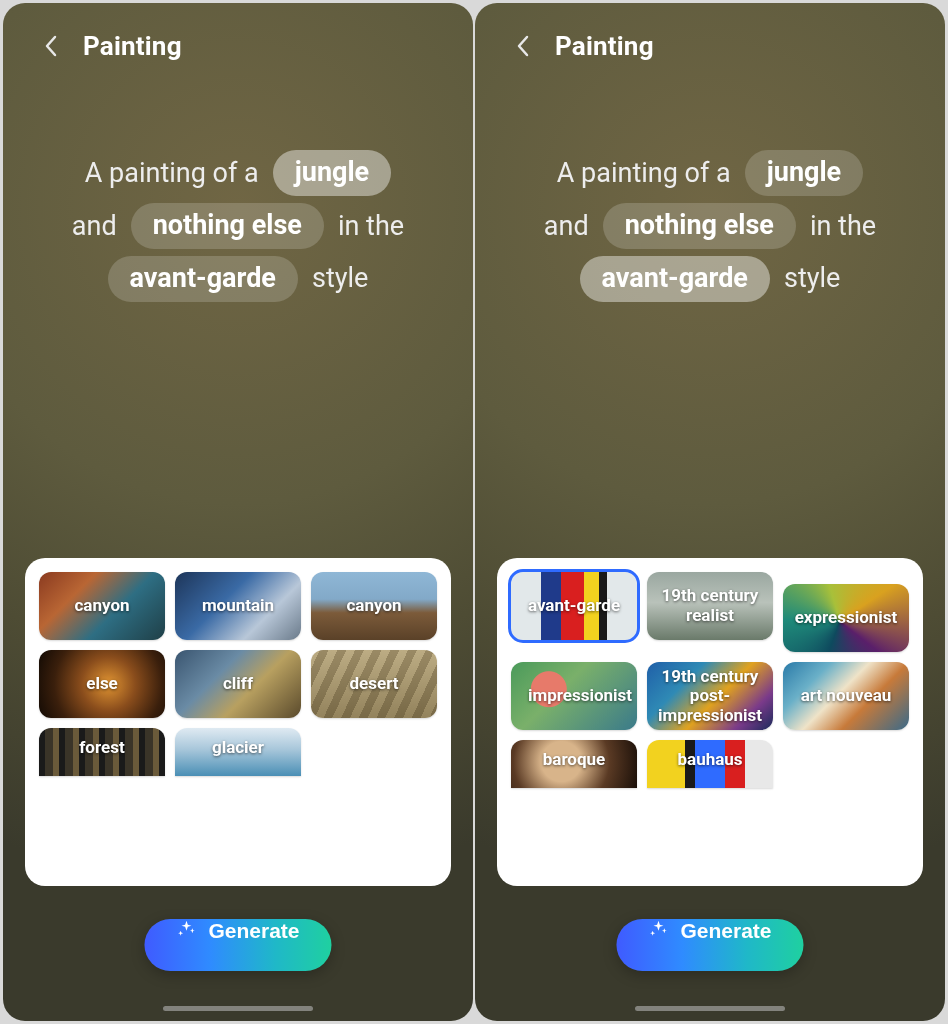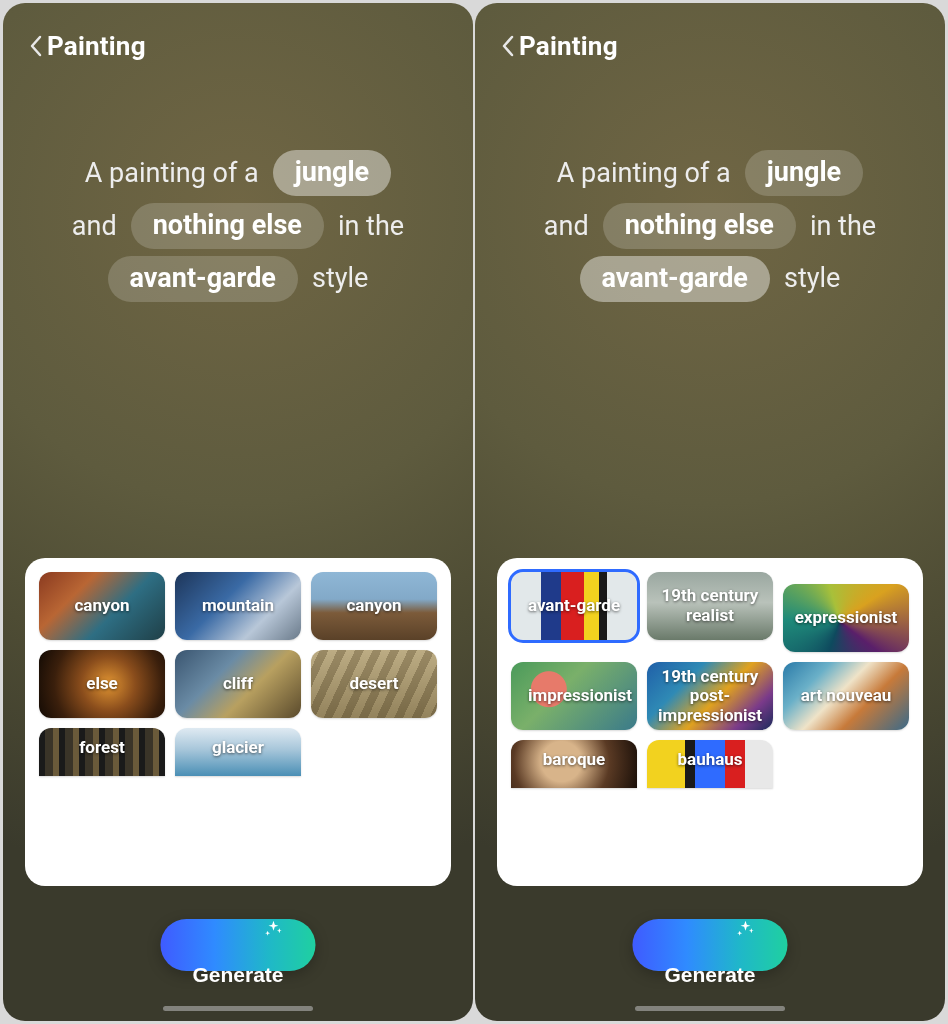--- a/index.html
+++ b/index.html
@@ -18,22 +18,22 @@
     background: radial-gradient(circle at 50% 20%, #706644 0%, #5e5b3e 35%, #4e4c34 55%, #3a3a2c 80%);
     position: relative;
     overflow: hidden;
     display: flex;
     flex-direction: column;
     color: #fff;
   }
   .header {
     display: flex;
     align-items: center;
-    gap: 4px;
-    padding: 28px 26px 10px;
+    gap: 25px;
+    padding: 28px 41px 10px;
   }
   .back-icon {
     width: 14px; height: 24px;
     display: flex; align-items: center; justify-content: center;
     color: #e8e8e8;
   }
   .back-icon svg { width: 14px; height: 22px; stroke: currentColor; stroke-width: 2.5; fill: none; stroke-linecap: round; stroke-linejoin: round; }
   .page-title {
     font-size: 26px;
     font-weight: 700;
@@ -132,25 +132,24 @@
     bottom: 50px;
     height: 52px;
     padding: 0 32px;
     border: none;
     border-radius: 999px;
     background: linear-gradient(90deg, #3f5bff 0%, #2f8bff 35%, #1fb8c8 70%, #1fd0a0 100%);
     color: #fff;
     font-size: 21px;
     font-weight: 700;
     display: inline-flex;
-    align-items: flex-end;
-    gap: 24px;
+    align-items: flex-start;
+    gap: 12px;
     cursor: pointer;
     box-shadow: 0 4px 14px rgba(0,0,0,0.25);
-    flex-direction: column;
   }
   .sparkle-icon { width: 20px; height: 20px; }
   .sparkle-icon svg { width: 20px; height: 20px; fill: #fff; }
 
   .home-indicator {
     position: absolute;
     bottom: 10px;
     left: 50%;
     transform: translateX(-50%);
     width: 150px;

